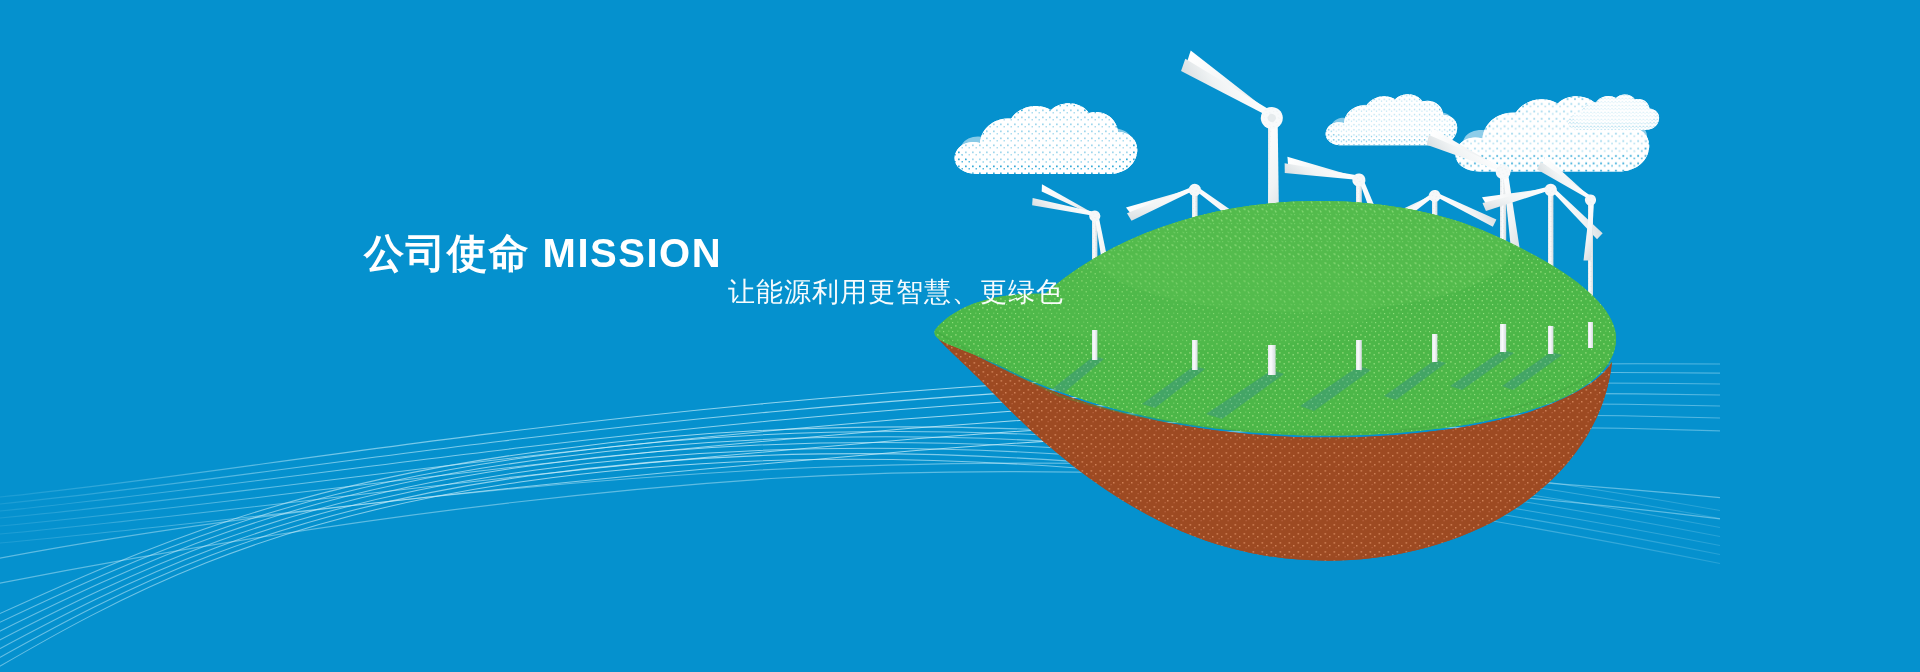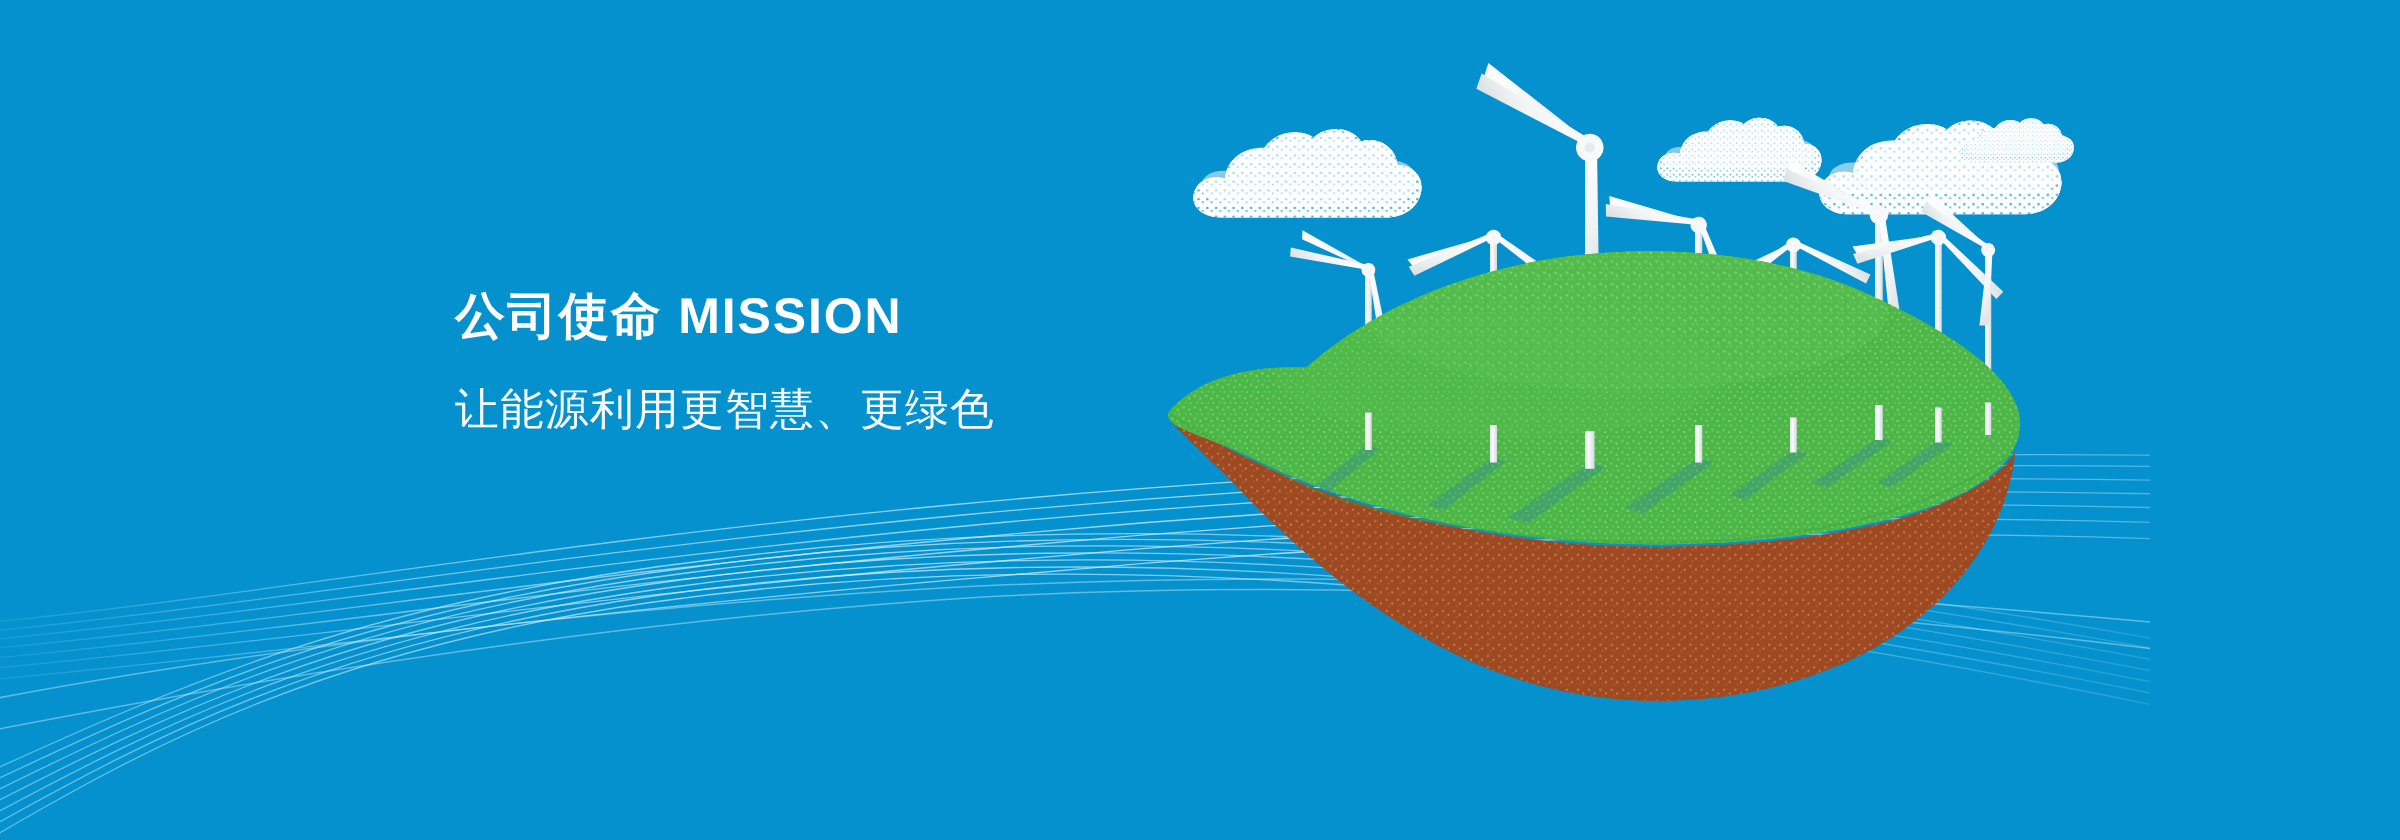--- a/index.html
+++ b/index.html
@@ -30,26 +30,26 @@
   #headline {
     color:#ffffff;
     font-size:40px;
     font-weight:bold;
     letter-spacing:1.5px;
     line-height:1.05;
     white-space:nowrap;
   }
   #subtitle {
     color:#ffffff;
-    font-size:35px;
+    font-size:27px;
     font-weight:400;
     letter-spacing:1px;
-    margin-top:30px;
     white-space:nowrap;
     opacity:0.97;
+    text-align:right;
   }
 </style>
 </head>
 <body>
 
 <div id="banner">
 
   <svg class="layer" id="waves" viewBox="0 0 1920 672" preserveAspectRatio="none" aria-hidden="true">
     <defs>
       <linearGradient id="wfade" x1="0" y1="0" x2="1" y2="0">

